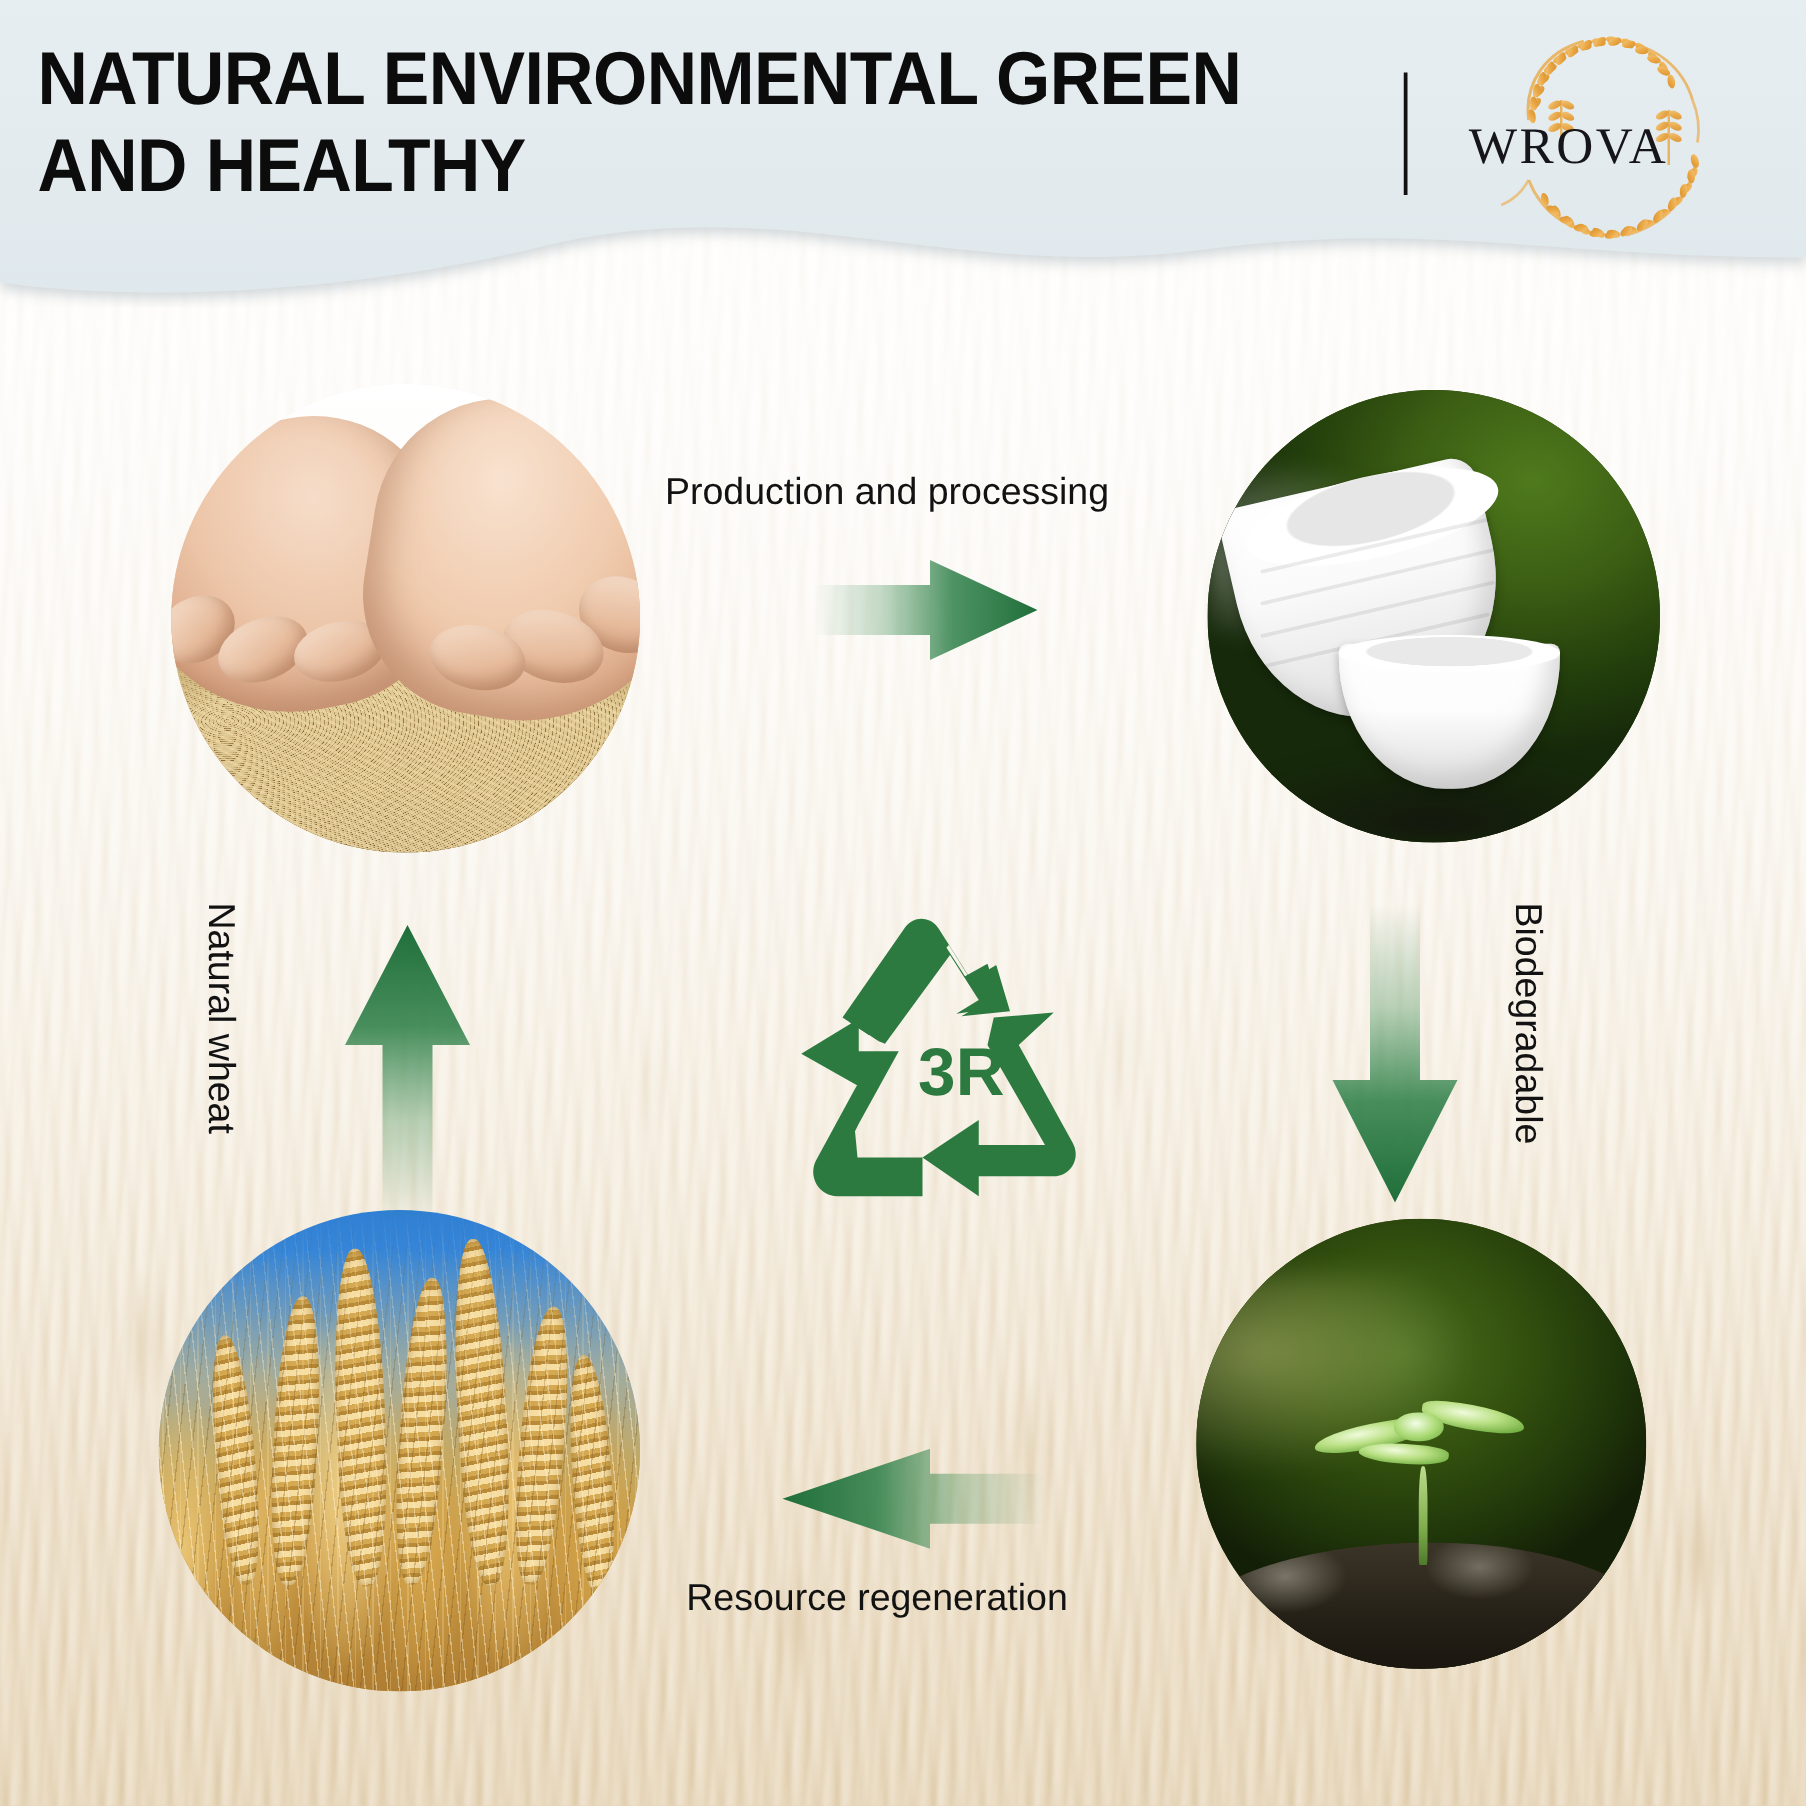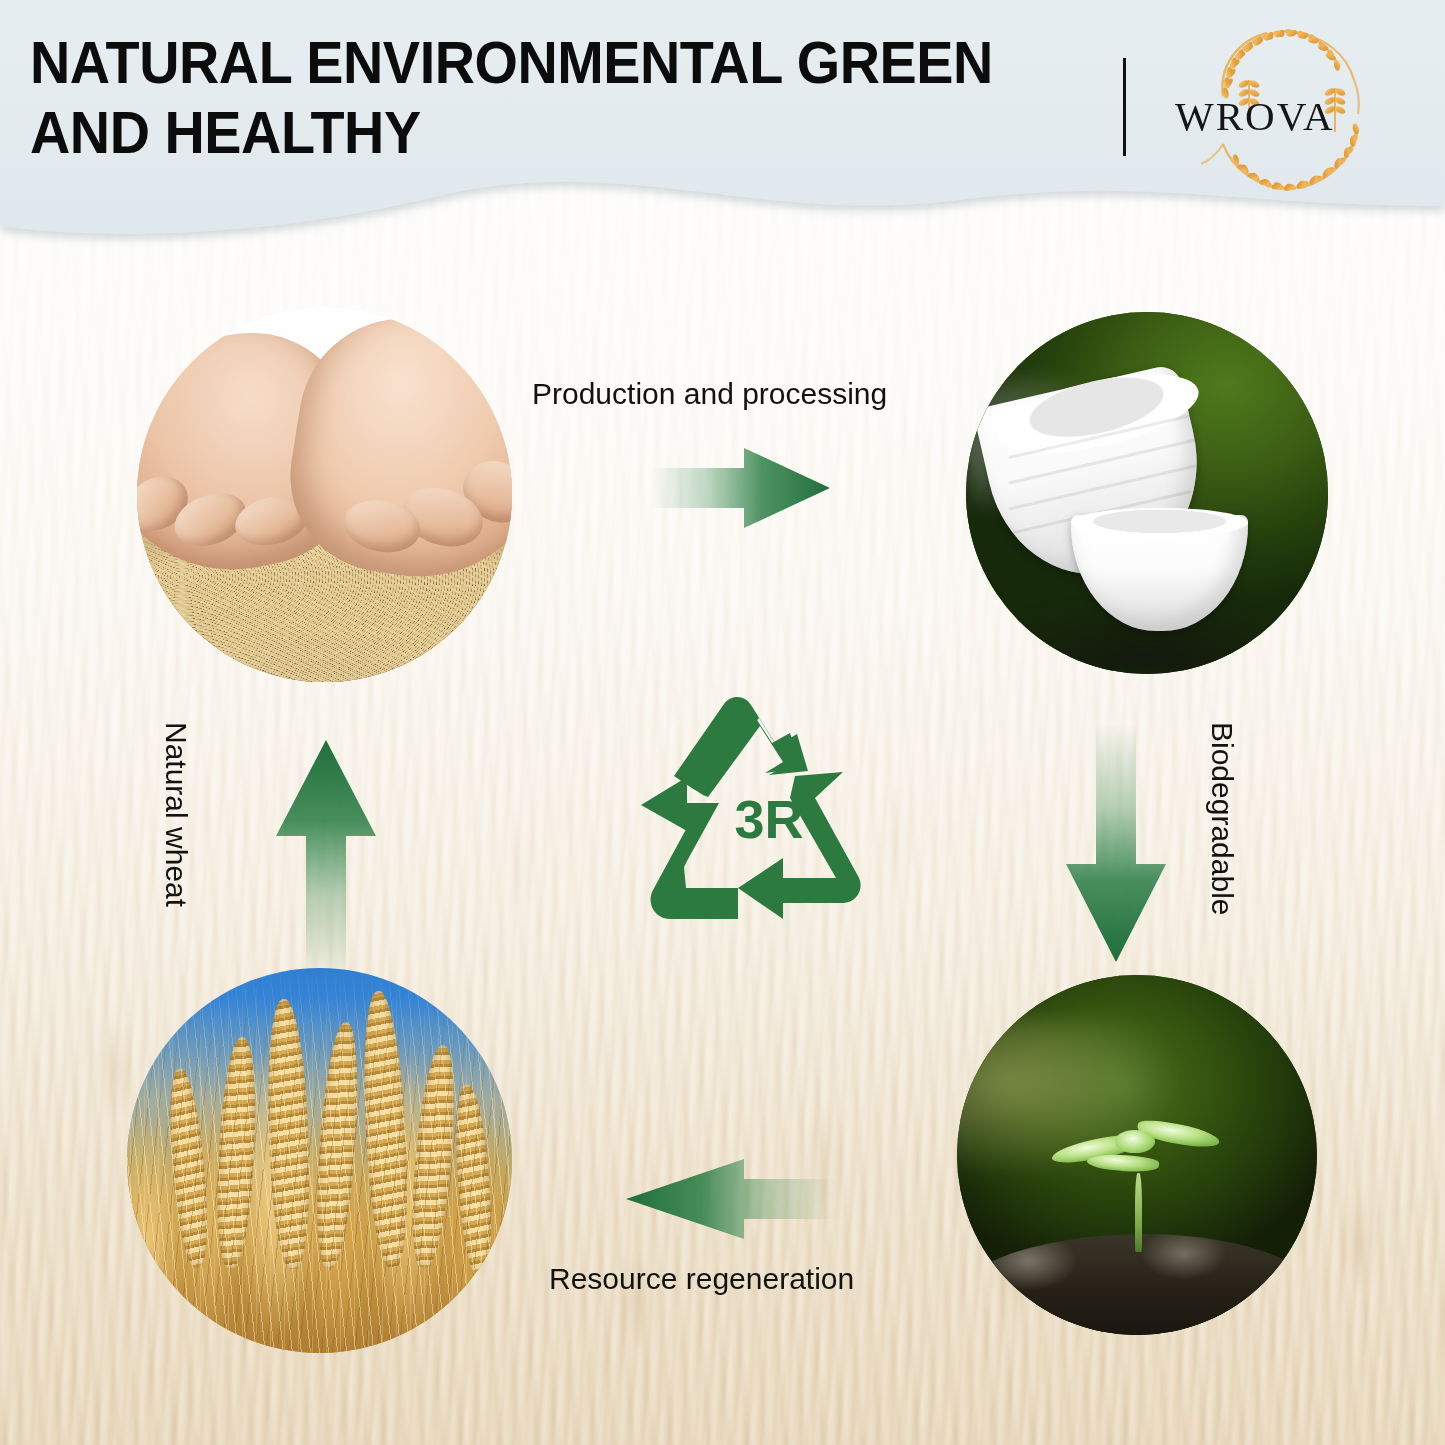--- a/index.html
+++ b/index.html
@@ -266,21 +266,21 @@
     position:absolute;border-radius:48% 48% 44% 44%;
     background:repeating-linear-gradient(172deg,
         #f6dda2 0 5px, #d5a951 5px 9px, #b98b38 9px 12px);
     box-shadow:inset 0 0 8px rgba(120,84,28,.5);
   }
 
   
   .arrow{position:absolute;z-index:5;}
 
   
-  .recycle{position:absolute;left:640px;top:692px;width:255px;height:228px;z-index:5;}
+  .recycle{position:absolute;left:640px;top:730px;width:255px;height:228px;z-index:5;}
 
   
   .label{
     position:absolute;z-index:7;
     color:#121212;
     font-size:30px;
     font-family:"Liberation Sans",sans-serif;
     white-space:nowrap;
   }
   .label-top{left:532px;top:377px;}

